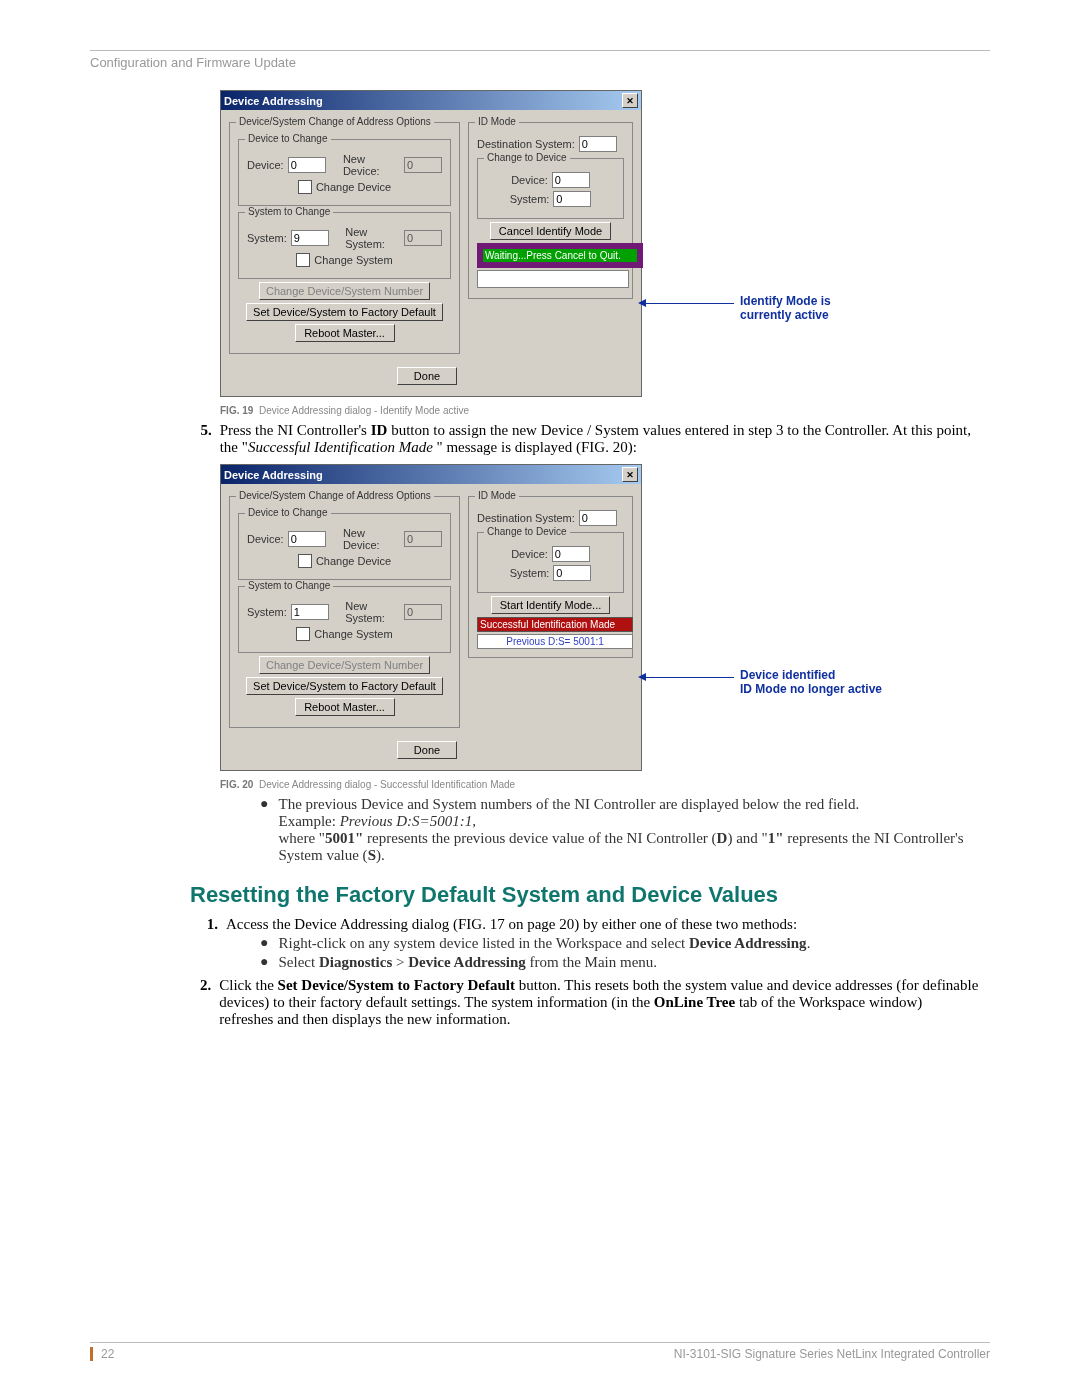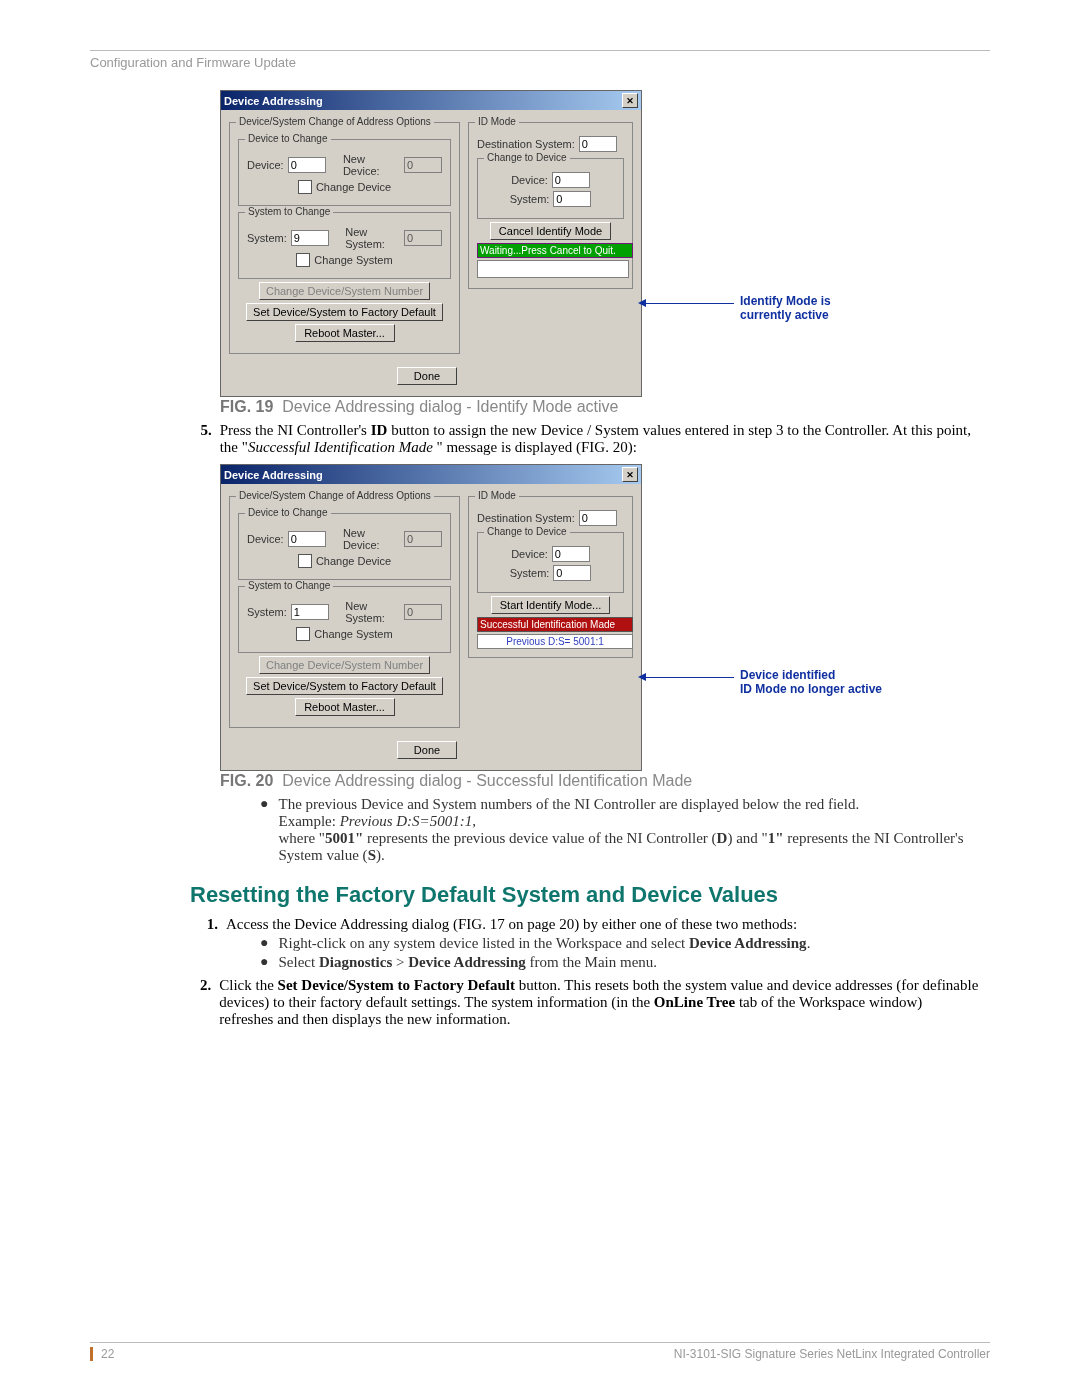--- a/index.html
+++ b/index.html
@@ -78,21 +78,21 @@
     display:block;
     min-width: 150px;
   }
   .btn.sm { min-width: 90px; padding:2px 8px;}
   .btn.disabled { color:#808080; }
   .left-col { flex: 1; }
   .right-col { width: 165px; }
   .status-green {
     background: #00a000;
     color: #fff;
-    border: 1px solid #701a75;
+    border: 6px solid #701a75;
     padding: 1px 2px;
     font-size: 10px;
     width: 150px;
     margin: 3px 0 2px 0;
   }
   .status-white {
     background:#fff; border:1px solid #7f7f7f;
     height: 16px; width: 150px; margin: 2px 0;
   }
   .status-red {
@@ -106,21 +106,21 @@
   }
   .status-prev {
     background:#fff; border:1px solid #7f7f7f;
     color: #3040c0;
     font-size: 10px;
     padding: 1px 2px;
     width: 150px;
     text-align:center;
   }
   .done-row { display:flex; justify-content:flex-end; padding: 2px 8px 8px 0;}
-  .caption { font-size: 16px; color:#888; margin: 1px 0 6px 130px;}
+  .caption { font-size: 10px; color:#888; margin: 8px 0 6px 130px;}
   .caption b { color:#777; font-weight:bold;}
   .body-text { font-family: 'Times New Roman', serif; font-size: 15px; color:#000; }
   .step { display:flex; gap:8px; margin-left: 110px; margin-right: 10px; margin-top:4px;}
   .step-num { font-weight:bold; width:18px; text-align:right;}
   .annot {
     position:absolute;
     color: #1030a0;
     font-size: 12px;
     font-weight: bold;
   }

